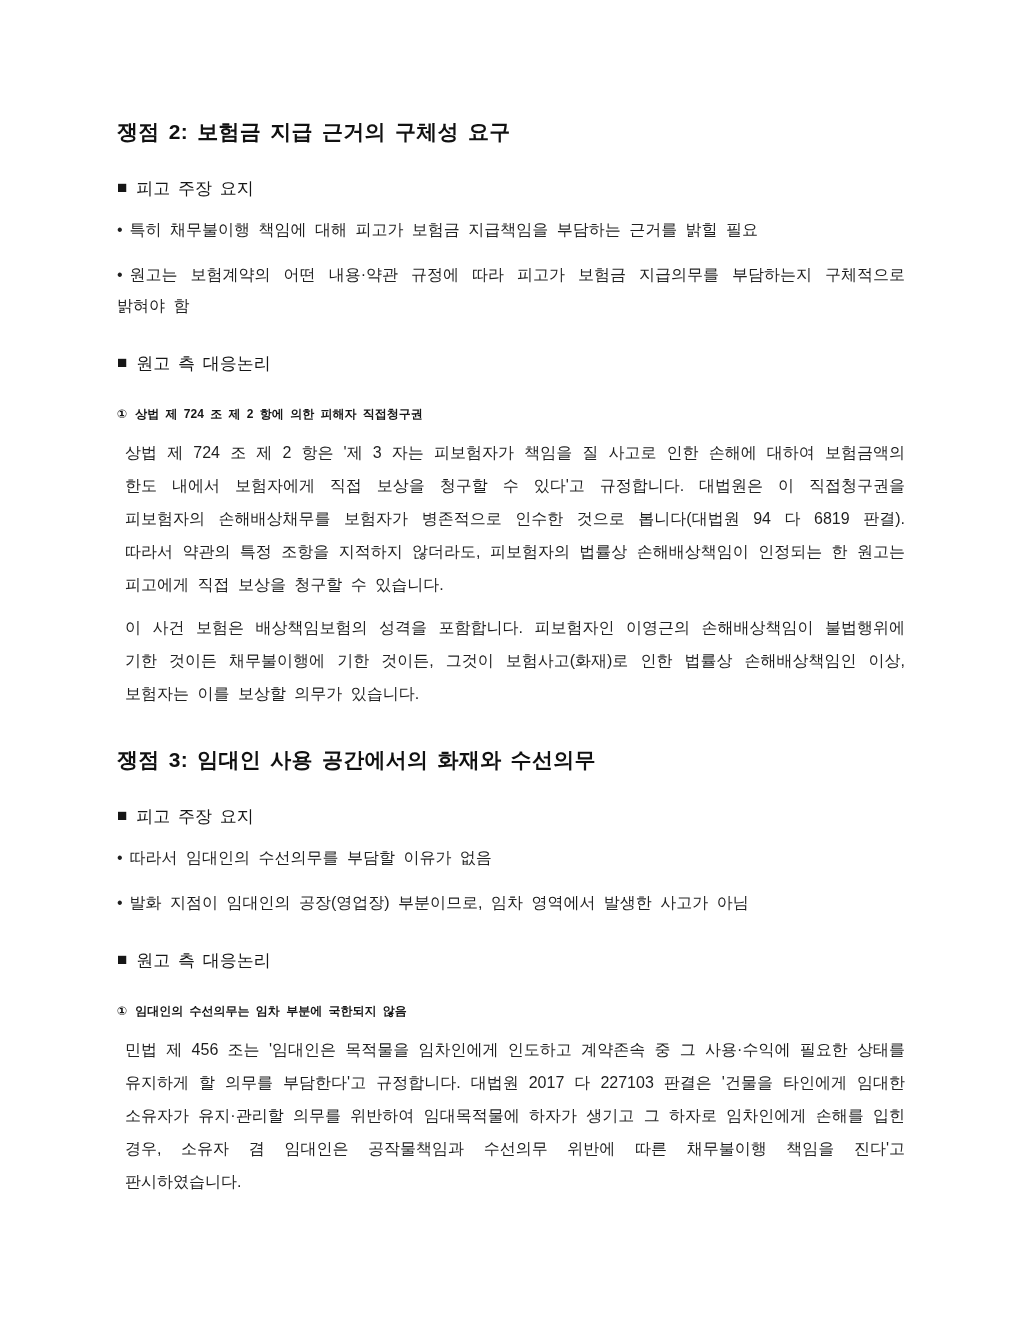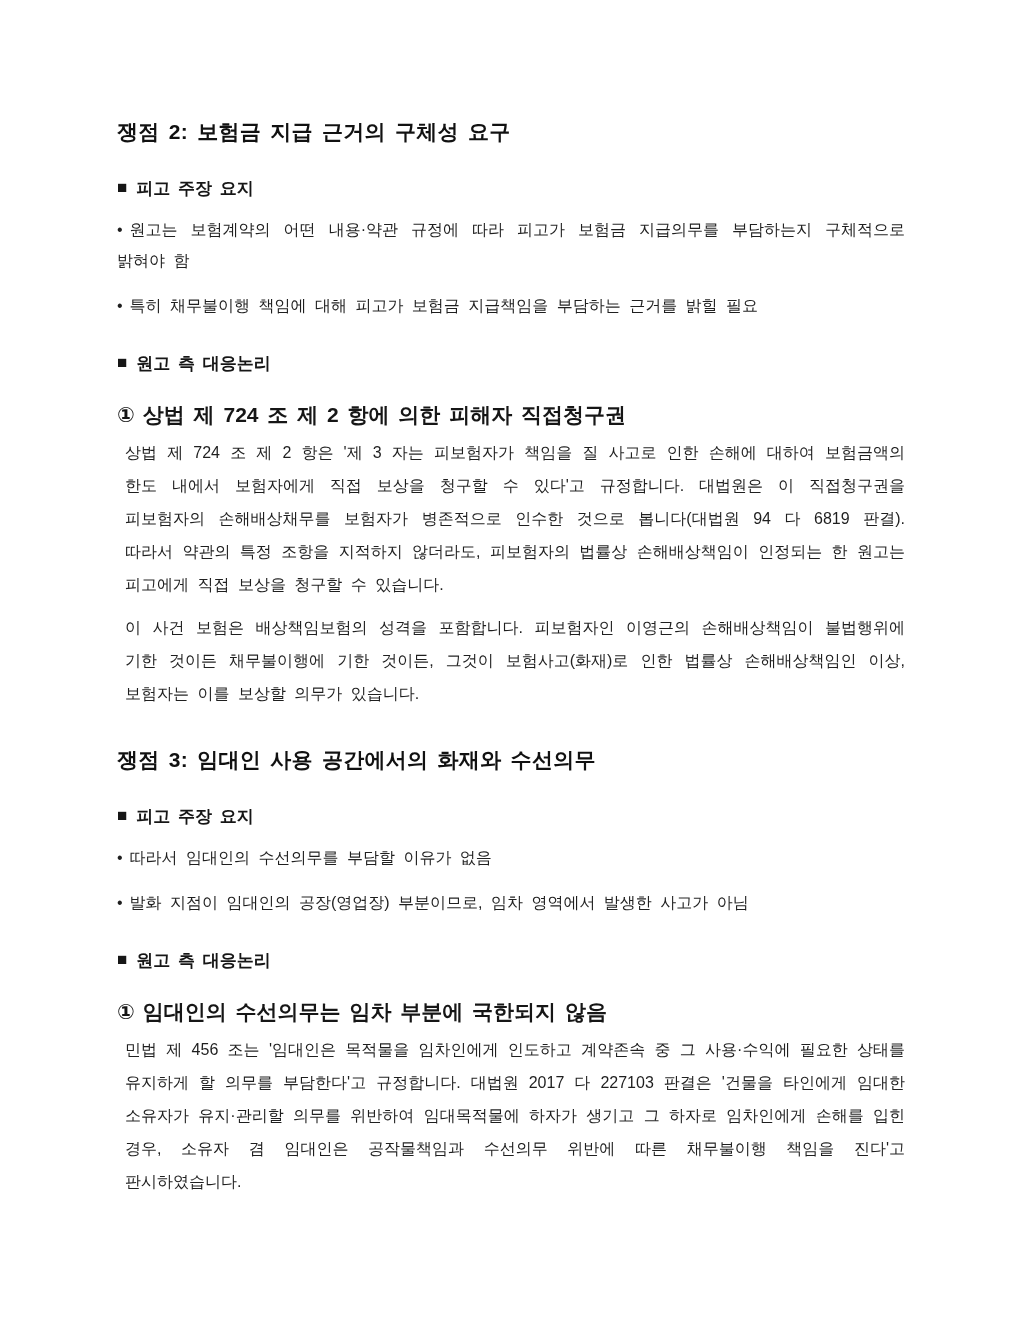--- a/index.html
+++ b/index.html
@@ -19,42 +19,42 @@
     font-size: 21px;
     font-weight: 700;
     line-height: 28px;
     letter-spacing: 0.3px;
     word-spacing: 3px;
     color: #111111;
   }
   .sec-heading.later { margin-top: 36px; }
   .subheading {
     font-size: 17px;
-    font-weight: 700;
+    font-weight: 400;
     line-height: 22px;
     margin-top: 32px;
     word-spacing: 3px;
     color: #161616;
   }
   .subheading .marker {
     display: inline-block;
     margin-right: 9px;
     transform: translateY(-1px);
   }
   .bullet {
     font-size: 16px;
     line-height: 31px;
     margin-top: 14px;
     text-align: justify;
     word-break: keep-all;
     word-spacing: 4px;
   }
   .bullet .marker { margin-right: 7px; }
   .num-heading {
-    font-size: 21px;
+    font-size: 12px;
     font-weight: 700;
     line-height: 23px;
     margin-top: 28px;
     word-spacing: 3px;
     color: #161616;
   }
   .num-heading .marker { margin-right: 8px; }
   .para {
     font-size: 16px;
     line-height: 33px;
@@ -71,25 +71,25 @@
 
 <div class="doc">
 
   <h1 class="sec-heading">쟁점 2: 보험금 지급 근거의 구체성 요구</h1>
 
   <div class="subheading">
     <span class="marker">■</span><span>피고 주장 요지</span>
   </div>
 
   <p class="bullet">
-    <span class="marker">•</span><span>원고는 보험계약의 어떤 내용·약관 규정에 따라 피고가 보험금 지급의무를 부담하는지 구체적으로 밝혀야 함</span>
+    <span class="marker">•</span><span>특히 채무불이행 책임에 대해 피고가 보험금 지급책임을 부담하는 근거를 밝힐 필요</span>
   </p>
 
   <p class="bullet">
-    <span class="marker">•</span><span>특히 채무불이행 책임에 대해 피고가 보험금 지급책임을 부담하는 근거를 밝힐 필요</span>
+    <span class="marker">•</span><span>원고는 보험계약의 어떤 내용·약관 규정에 따라 피고가 보험금 지급의무를 부담하는지 구체적으로 밝혀야 함</span>
   </p>
 
   <div class="subheading">
     <span class="marker">■</span><span>원고 측 대응논리</span>
   </div>
 
   <div class="num-heading">
     <span class="marker">①</span><span>상법 제 724 조 제 2 항에 의한 피해자 직접청구권</span>
   </div>
 

